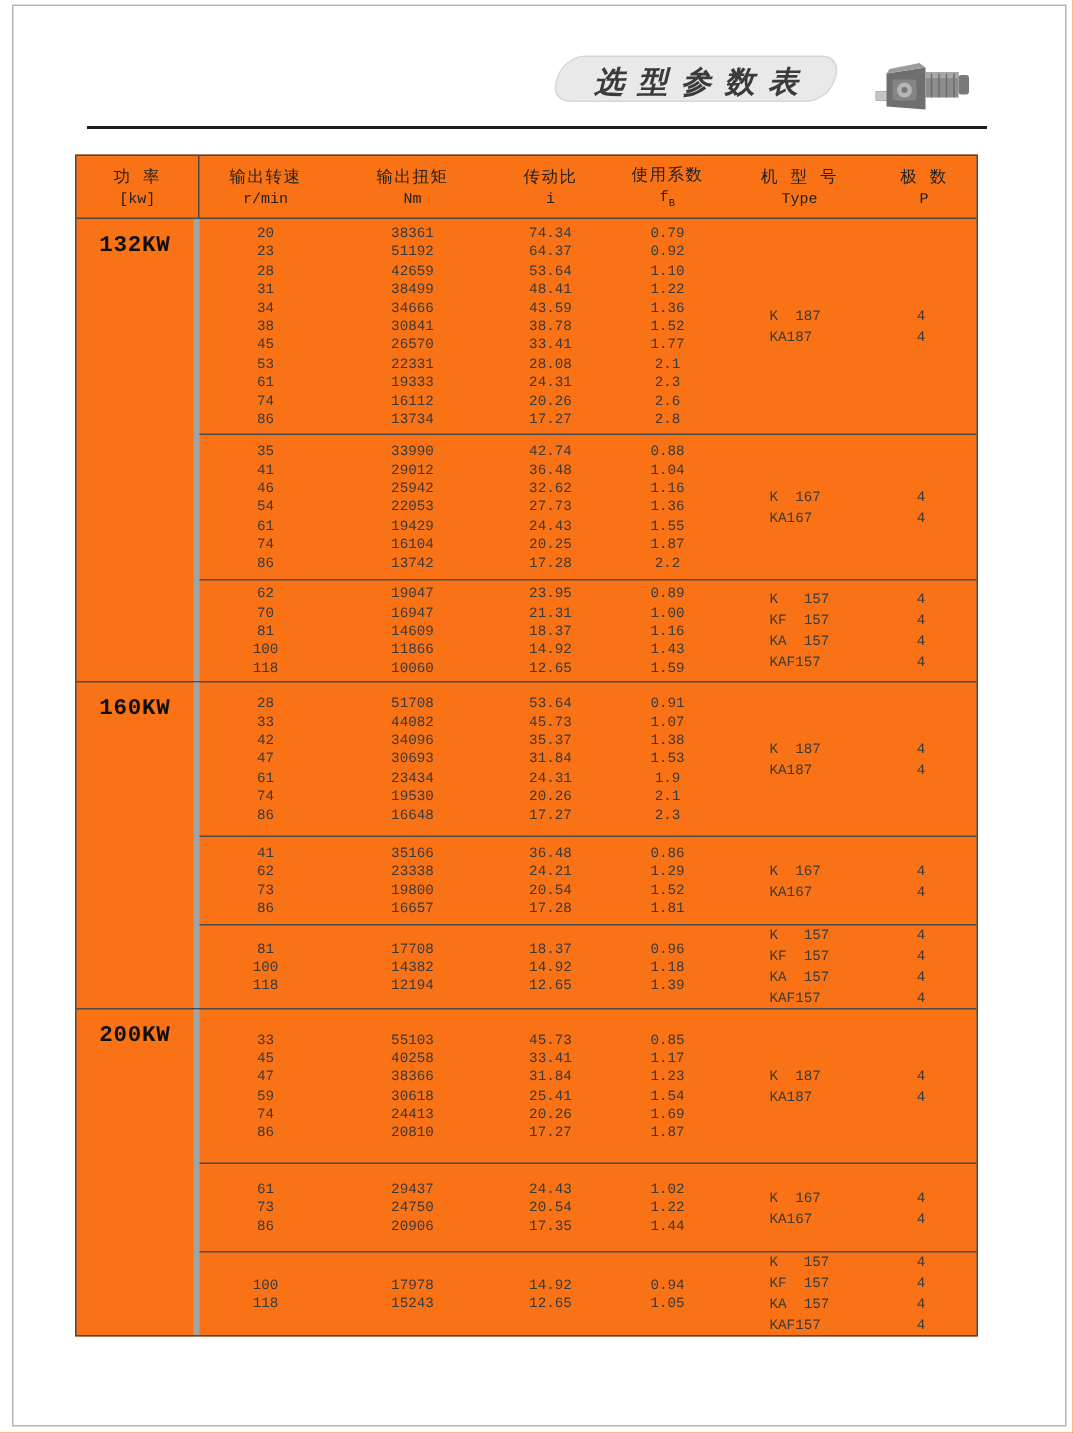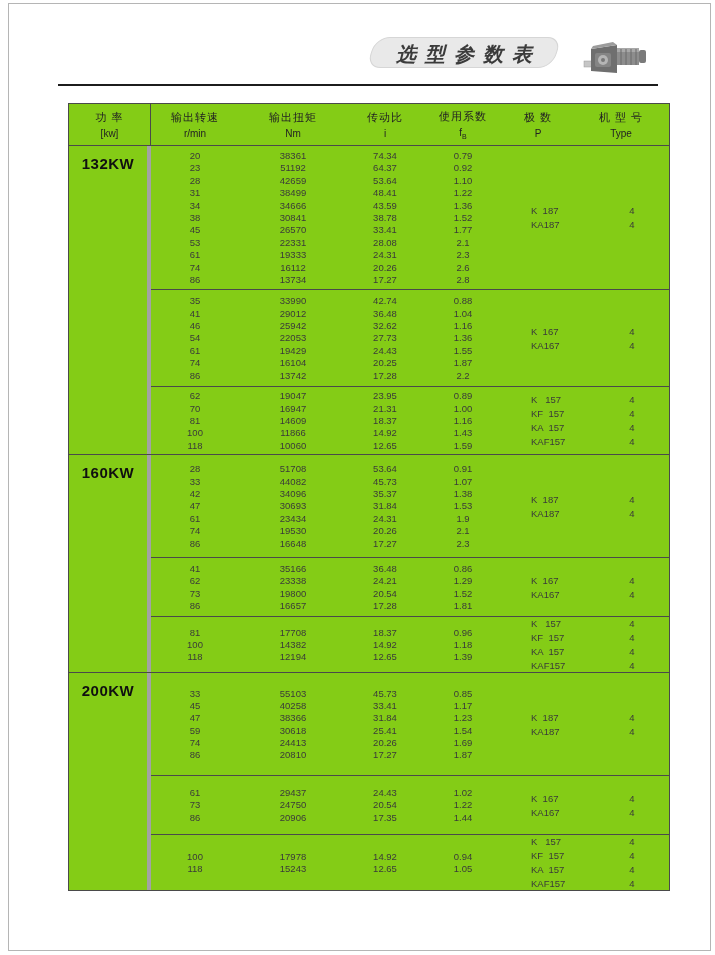--- a/index.html
+++ b/index.html
@@ -20,22 +20,22 @@
   .banner-text{
     position:absolute;left:369px;top:41px;width:190px;text-align:center;
     font-style:italic;font-weight:bold;font-size:20px;letter-spacing:9px;
     padding-left:9px;box-sizing:border-box;color:#3b3b3b;white-space:nowrap;
   }
   .motor-art{position:absolute;left:583px;top:39px;width:68px;height:40px;}
   .top-rule{position:absolute;left:58px;top:84px;width:600px;height:2px;background:#1c1c1c;}
 
   
   .ptable{
-    position:absolute;left:68px;top:103px;width:600px;
-    border:1px solid #4a4a4a;box-sizing:content-box;background:#84cc16;
+    position:absolute;left:50px;top:103px;width:600px;
+    border:1px solid #4a4a4a;box-sizing:content-box;background:#f97316;font-family:Liberation Mono, monospace;
   }
   .thead{display:flex;height:42px;border-bottom:1px solid #4a4a4a;box-sizing:border-box;}
   .th{display:flex;flex-direction:column;justify-content:center;align-items:center;
       gap:3px;font-size:11px;color:#222;letter-spacing:1px;}
   .th .l2{font-size:10px;letter-spacing:0;}
   .sub{font-size:7px;vertical-align:sub;}
   .w-power{width:82px;}
   .w-speed{width:88px;}
   .w-torque{width:108px;}
   .w-ratio{width:76px;}
@@ -102,27 +102,27 @@
       <span class="l2">Nm</span>
     </div>
     <div class="th w-ratio">
       <span class="l1">传动比</span>
       <span class="l2">i</span>
     </div>
     <div class="th w-factor">
       <span class="l1">使用系数</span>
       <span class="l2"><span>f</span><span class="sub">B</span></span>
     </div>
+    <div class="th w-type">
+      <span class="l1">机 型 号</span>
+      <span class="l2">Type</span>
+    </div>
     <div class="th w-pole">
       <span class="l1">极 数</span>
       <span class="l2">P</span>
-    </div>
-    <div class="th w-type">
-      <span class="l1">机 型 号</span>
-      <span class="l2">Type</span>
     </div>
   </div>
   <div>
       <div class="section">
     <div class="power-cell">
       <span class="power-label">132KW</span>
     </div>
     <div class="blocks">
           <div class="block" style="height: 143px;">
     <div class="num-rows">

